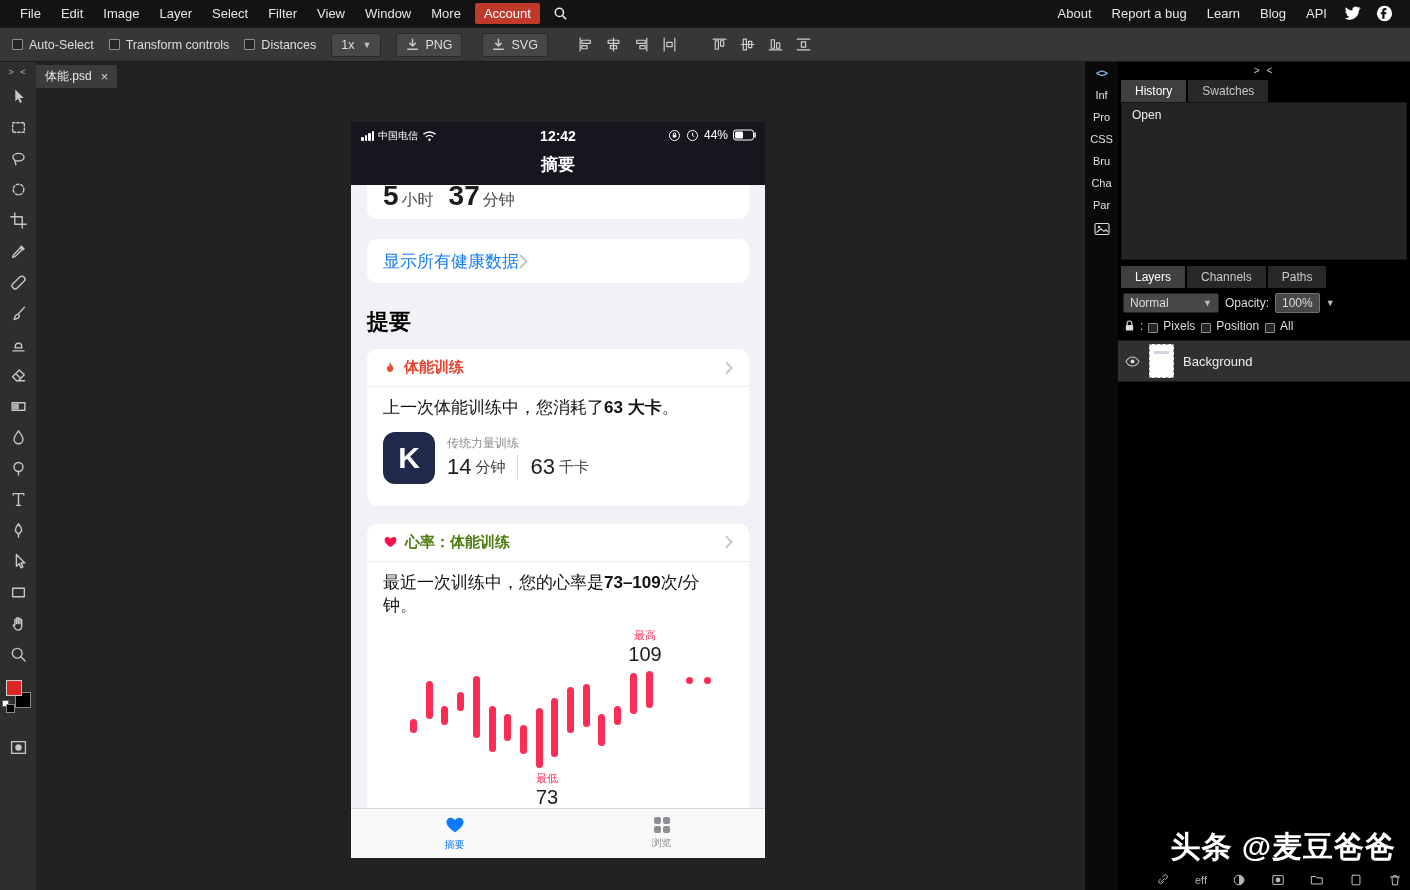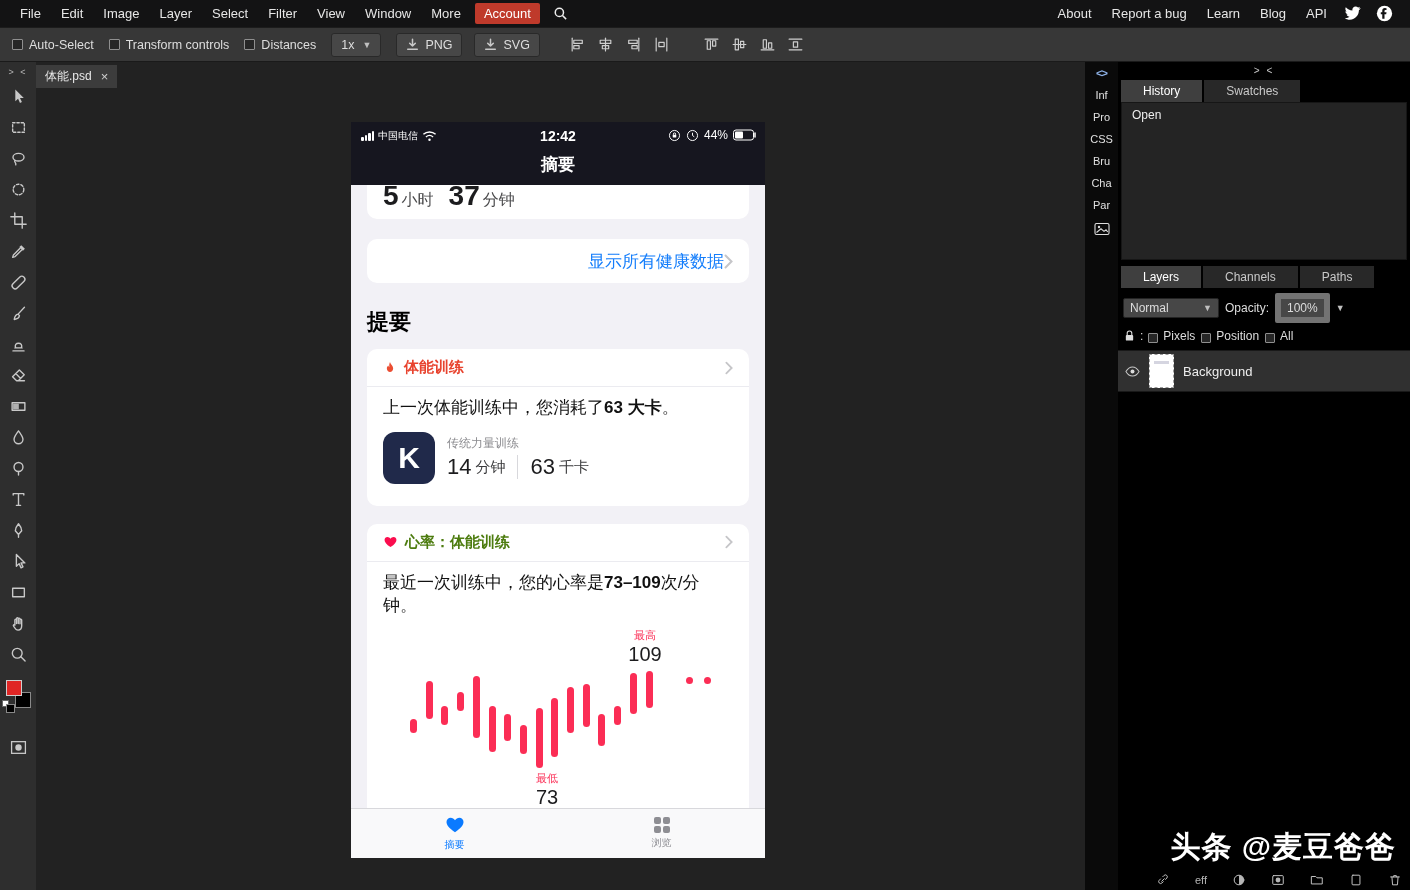--- a/index.html
+++ b/index.html
@@ -49,21 +49,21 @@
   .st-right{position:absolute;right:8px;top:6px;display:flex;align-items:center;gap:5px;font-size:12px}
   .sigbars{display:flex;align-items:flex-end;gap:1px}
   .sigbars i{display:block;width:2.5px;background:#fff;border-radius:1px}
   .nav-title{position:absolute;bottom:9px;left:0;right:0;text-align:center;font-size:17px;font-weight:bold}
   .ph-content{position:absolute;top:63px;left:0;right:0;bottom:50px;padding:0 16px;overflow:hidden}
   .card{background:#fff;border-radius:10px}
   .duration-card{height:34px;border-radius:0 0 10px 10px;overflow:hidden;padding:0 16px}
   .duration-line{display:flex;align-items:baseline;gap:3px;margin-top:-8px;line-height:38px}
   .big-num{font-size:28px;font-weight:bold;color:#1c1c1e}
   .small-unit{font-size:16px;color:#48484a}
-  .link-card{margin-top:20px;height:44px;display:flex;align-items:center;justify-content:flex-end;padding:16px 16px}
+  .link-card{margin-top:20px;height:44px;display:flex;align-items:center;justify-content:flex-start;padding:16px 16px}
   .link-text{color:#157efb;font-size:17px}
   .chev{color:#c5c5c8}
   .section-title{font-size:22px;font-weight:bold;color:#000;margin:24px 0 12px}
   .info-card{margin-bottom:18px}
   .card-head{display:flex;align-items:center;height:38px;padding:0 16px;border-bottom:1px solid #ebebf0}
   .card-head .ct{font-size:15px;font-weight:bold;margin-left:7px;flex:1}
   .wk-title{color:#e8432e}
   .hr-title{color:#4d7c0f}
   .card-body{padding:10px 16px 22px}
   .body-text{font-size:17px;line-height:1.35;color:#111}
@@ -87,29 +87,29 @@
   .gridicon i{background:#8e8e93;border-radius:2px;display:block}
 
   
   .sidestrip{position:absolute;top:62px;left:1085px;width:33px;bottom:0;background:#0a0a0a;display:flex;flex-direction:column;align-items:center;padding-top:5px;gap:10px;color:#e0e0e0;font-size:11px;z-index:10}
   .code-tag{color:#8fb3e8;font-size:11px;font-weight:bold;letter-spacing:-1px}
 
   
   .rightpanel{position:absolute;top:62px;left:1118px;right:0;bottom:0;background:#000;color:#ddd;font-size:12px;z-index:10}
   .rp-collapse{text-align:center;color:#c9c9c9;font-size:10px;letter-spacing:2px;padding:3px 0 4px}
   .ptabs{display:flex;gap:2px;padding:0 3px}
-  .ptab{padding:4px 22px;background:#282828;color:#c9c9c9}
+  .ptab{padding:4px 14px;background:#282828;color:#c9c9c9}
   .ptab.active{background:#3f3f3f;color:#fff}
   .panel-body{background:#242424;border:1px solid #161616;margin:0 3px}
   .history-body{height:158px}
   .hist-item{padding:5px 10px;color:#eee}
   .layers-sec{margin-top:6px}
   .layer-ctl{display:flex;align-items:center;gap:6px;padding:5px 5px 3px}
   .blend-select{width:96px;height:20px;background:#474747;border:1px solid #232323;border-radius:2px;display:flex;align-items:center;justify-content:space-between;padding:0 6px}
-  .opacity-box{background:#474747;border:6px solid #737373;border-radius:2px;padding:2px 6px}
+  .opacity-box{background:#474747;border:1px solid #737373;border-radius:2px;padding:2px 6px}
   .tiny-caret{font-size:9px;color:#c0c0c0}
   .lock-row{display:flex;align-items:center;gap:5px;padding:3px 6px 7px}
   .lock-opt{display:flex;align-items:flex-end;gap:5px;margin-right:6px}
   .layer-row{display:flex;align-items:center;gap:9px;height:42px;background:#303030;border-top:1px solid #191919;border-bottom:1px solid #191919;padding:0 7px}
   .layer-thumb{width:25px;height:34px;background:#fff;border:1px dashed #9b9b9b;position:relative}
   .layer-thumb i{position:absolute;left:4px;top:6px;right:4px;height:3px;background:#d5d5e0;display:block}
   .layer-name{font-size:13px;color:#eee}
   .watermark{position:absolute;right:14px;bottom:22px;color:#fff;font-size:30px;font-weight:bold;letter-spacing:1px;white-space:nowrap}
   .rp-footer{position:absolute;right:8px;bottom:3px;display:flex;align-items:center;gap:25px;color:#b5b5b5}
   .rp-footer .eff-label{font-size:11px;color:#b5b5b5}
@@ -160,21 +160,21 @@
 <div class="optionsbar">
   <div class="mrow" id="opt-checks" style="gap:15px">
       <label class="opt-check"><span class="cb"></span>Auto-Select</label>
       <label class="opt-check"><span class="cb"></span>Transform controls</label>
       <label class="opt-check"><span class="cb"></span>Distances</label>
     </div>
   <div class="opt-btn">
     <span>1x</span>
       <span class="dd-caret">▼</span>
   </div>
-  <div class="mrow" id="export-btns" style="gap:12px">
+  <div class="mrow" id="export-btns" style="gap:20px">
       <div class="opt-btn"><span>
           <svg width="13" height="13" viewBox="0 0 12 12" fill="none" stroke="#c8c8c8" stroke-width="1.4" stroke-linecap="round" stroke-linejoin="round">
             <path d="M6 1.2v6.2M3.4 4.8 6 7.4l2.6-2.6M1.6 10.4h8.8"></path>
           </svg>
         </span>PNG</div>
       <div class="opt-btn"><span>
           <svg width="13" height="13" viewBox="0 0 12 12" fill="none" stroke="#c8c8c8" stroke-width="1.4" stroke-linecap="round" stroke-linejoin="round">
             <path d="M6 1.2v6.2M3.4 4.8 6 7.4l2.6-2.6M1.6 10.4h8.8"></path>
           </svg>
         </span>SVG</div>

